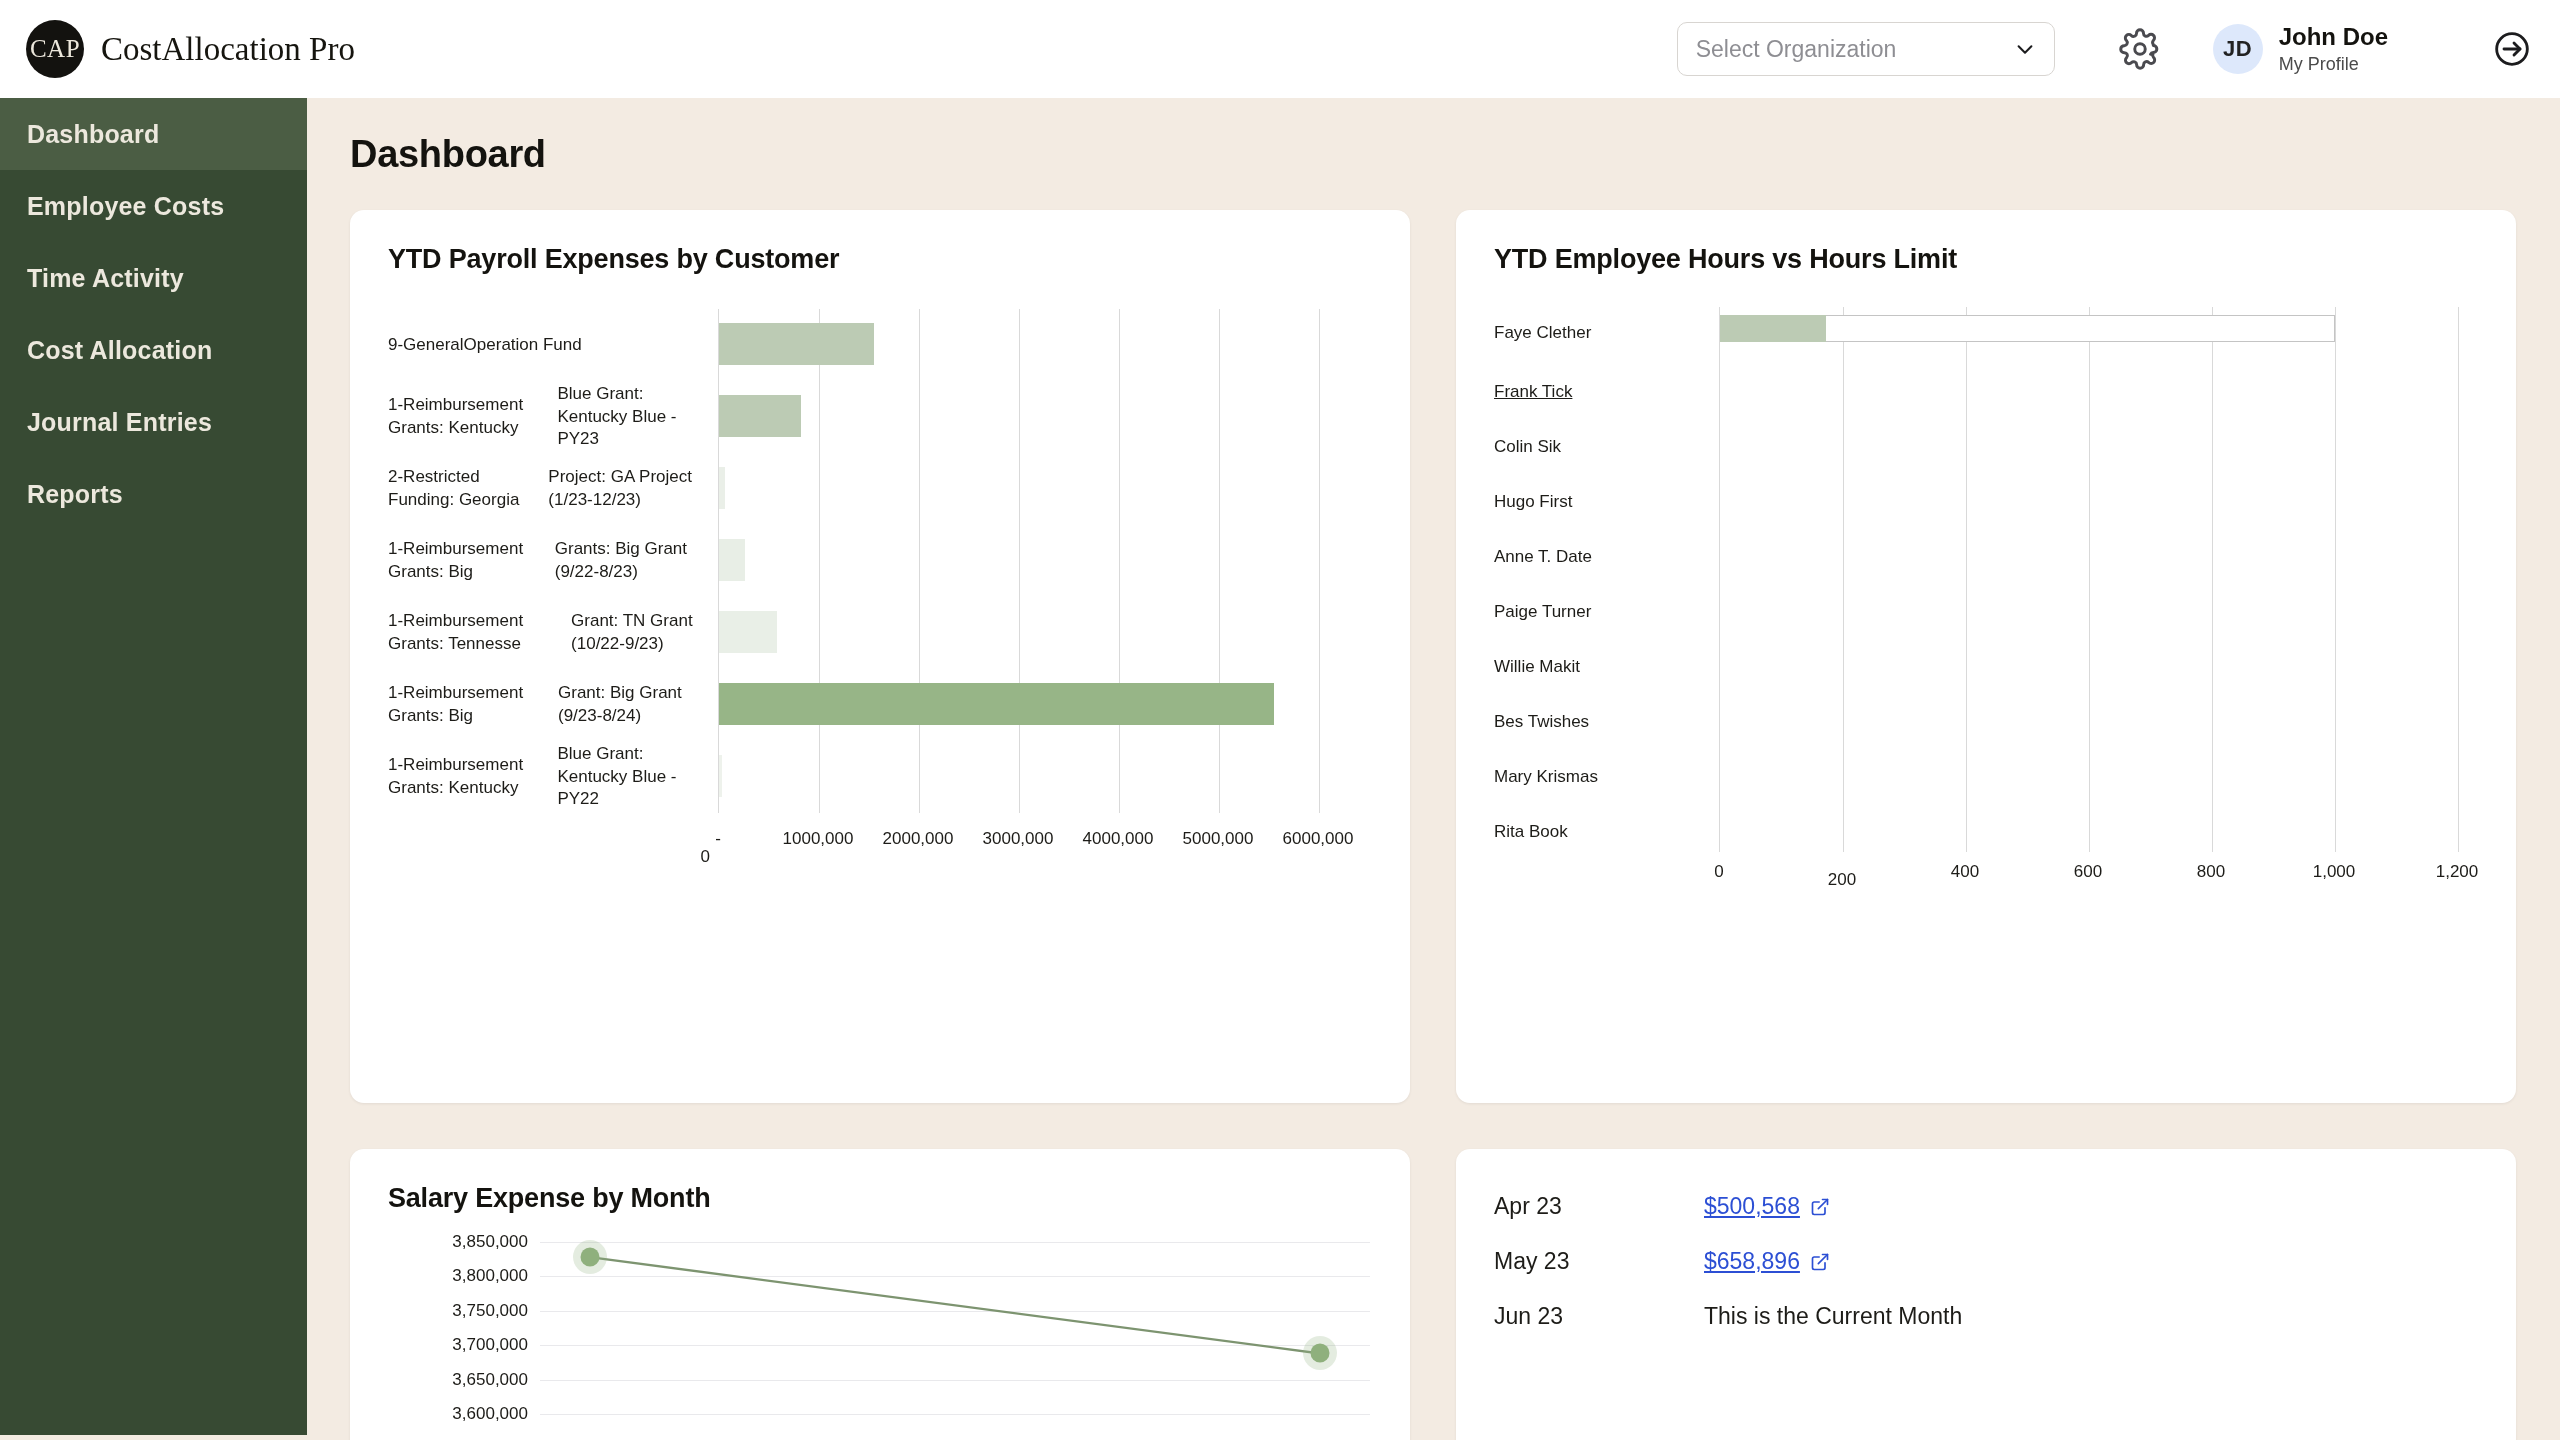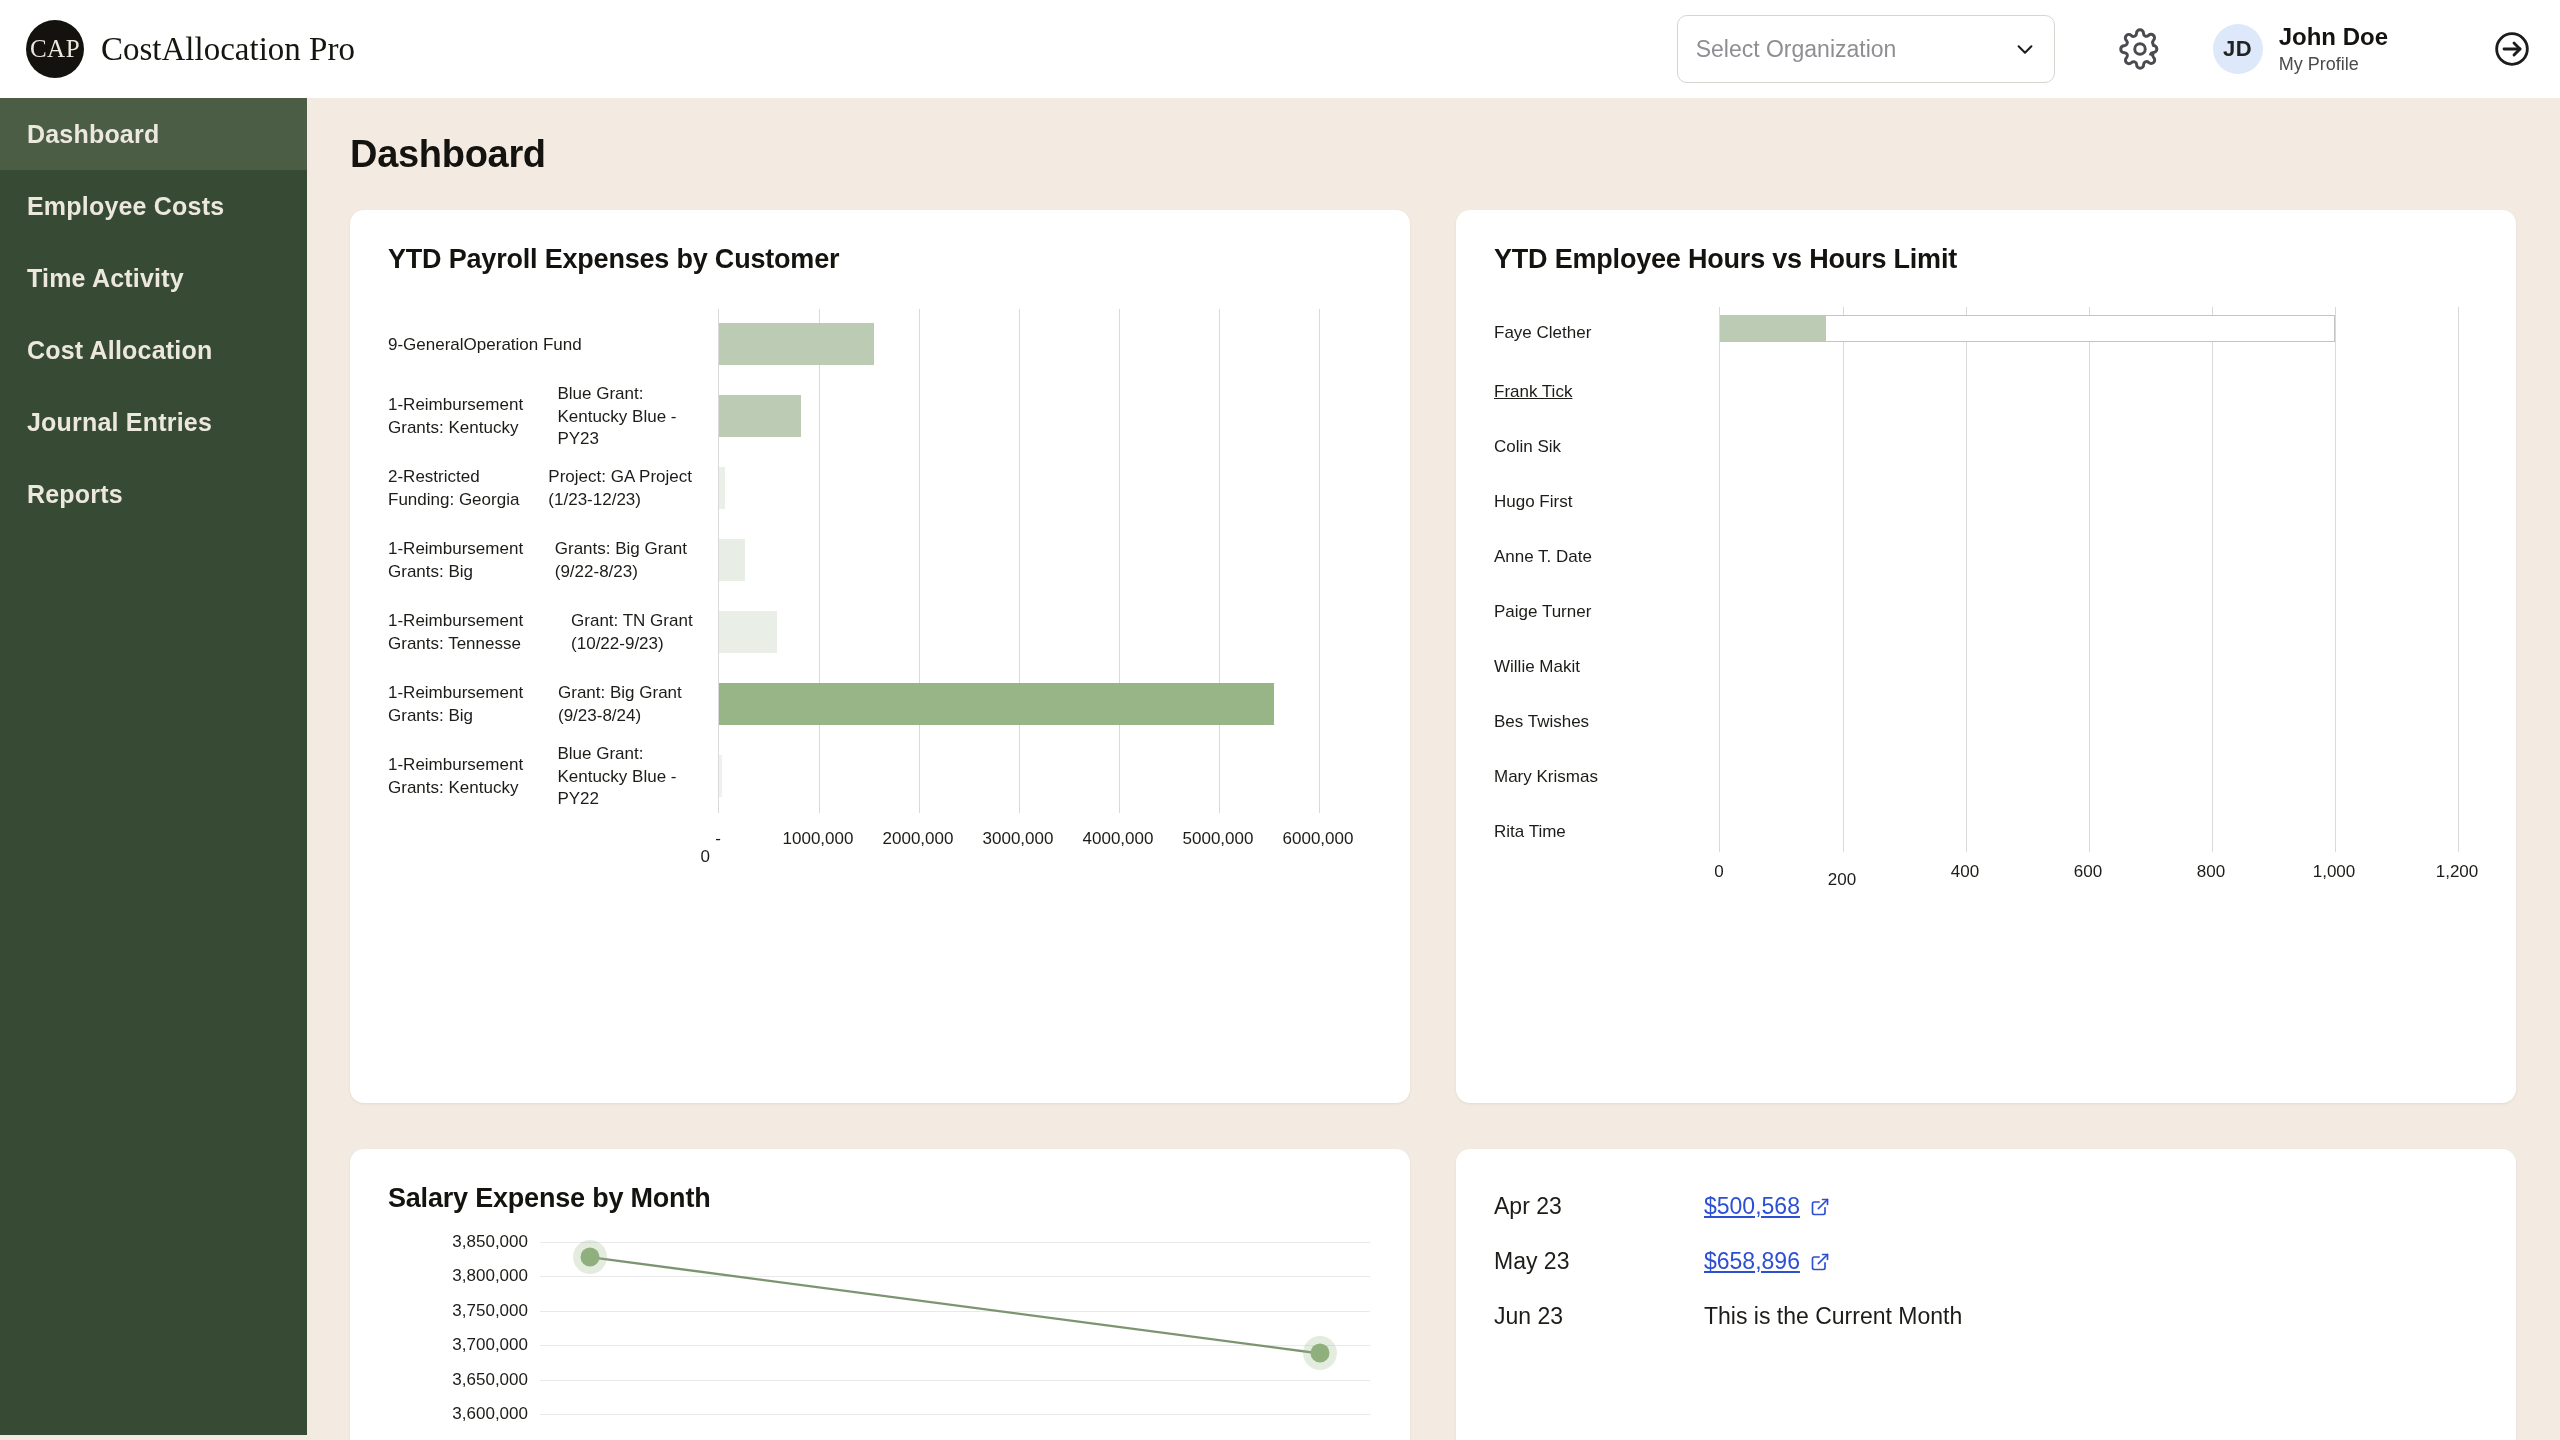--- a/index.html
+++ b/index.html
@@ -29,21 +29,21 @@
   #brand-name {
     margin-left: 17px;
     font-family: "Liberation Serif", serif;
     font-size: 33px; color: #16150f; white-space: nowrap;
   }
   #header-right {
     margin-left: auto; display: flex; align-items: center;
     margin-right: 28px; gap: 0;
   }
   #org-select {
-    width: 378px; height: 68px; border: 1px solid #d8d5d1;
+    width: 378px; height: 54px; border: 1px solid #d8d5d1;
     border-radius: 10px; background: #fff;
     display: flex; align-items: center; padding: 0 18px;
     cursor: pointer;
   }
   #org-select-text { font-size: 23px; color: #8e8e93; flex: 1; }
   .chev { width: 22px; height: 22px; }
   #gear-btn { margin-left: 64px; width: 42px; height: 42px; cursor: pointer; }
   #profile { display: flex; align-items: center; margin-left: 52px; cursor: pointer; }
   #avatar {
     width: 50px; height: 50px; border-radius: 50%;
@@ -309,21 +309,21 @@
         <div class="hours-labels" id="hours-labels">
             <div class="hours-row-label" style="margin-top: 8px;">Faye Clether</div>
             <div class="hours-row-label" style="margin-top: 23px; text-decoration: underline;">Frank Tick</div>
             <div class="hours-row-label" style="margin-top: 19px;">Colin Sik</div>
             <div class="hours-row-label" style="margin-top: 19px;">Hugo First</div>
             <div class="hours-row-label" style="margin-top: 19px;">Anne T. Date</div>
             <div class="hours-row-label" style="margin-top: 19px;">Paige Turner</div>
             <div class="hours-row-label" style="margin-top: 19px;">Willie Makit</div>
             <div class="hours-row-label" style="margin-top: 19px;">Bes Twishes</div>
             <div class="hours-row-label" style="margin-top: 19px;">Mary Krismas</div>
-            <div class="hours-row-label" style="margin-top: 19px;">Rita Time</div>
+            <div class="hours-row-label" style="margin-top: 19px;">Rita Book</div>
           </div>
         <div class="hours-plot" id="hours-plot">
             <div class="gridline" style="left: 123px;"></div>
             <div class="gridline" style="left: 246px;"></div>
             <div class="gridline" style="left: 369px;"></div>
             <div class="gridline" style="left: 492px;"></div>
             <div class="gridline" style="left: 615px;"></div>
             <div class="gridline" style="left: 738px;"></div>
             <div class="hours-limit" style="left: 0px; top: 8px; width: 615px;"></div>
             <div class="hours-bar" style="left: 0px; top: 8px; width: 105.78px; background: rgb(188, 203, 180);"></div>

